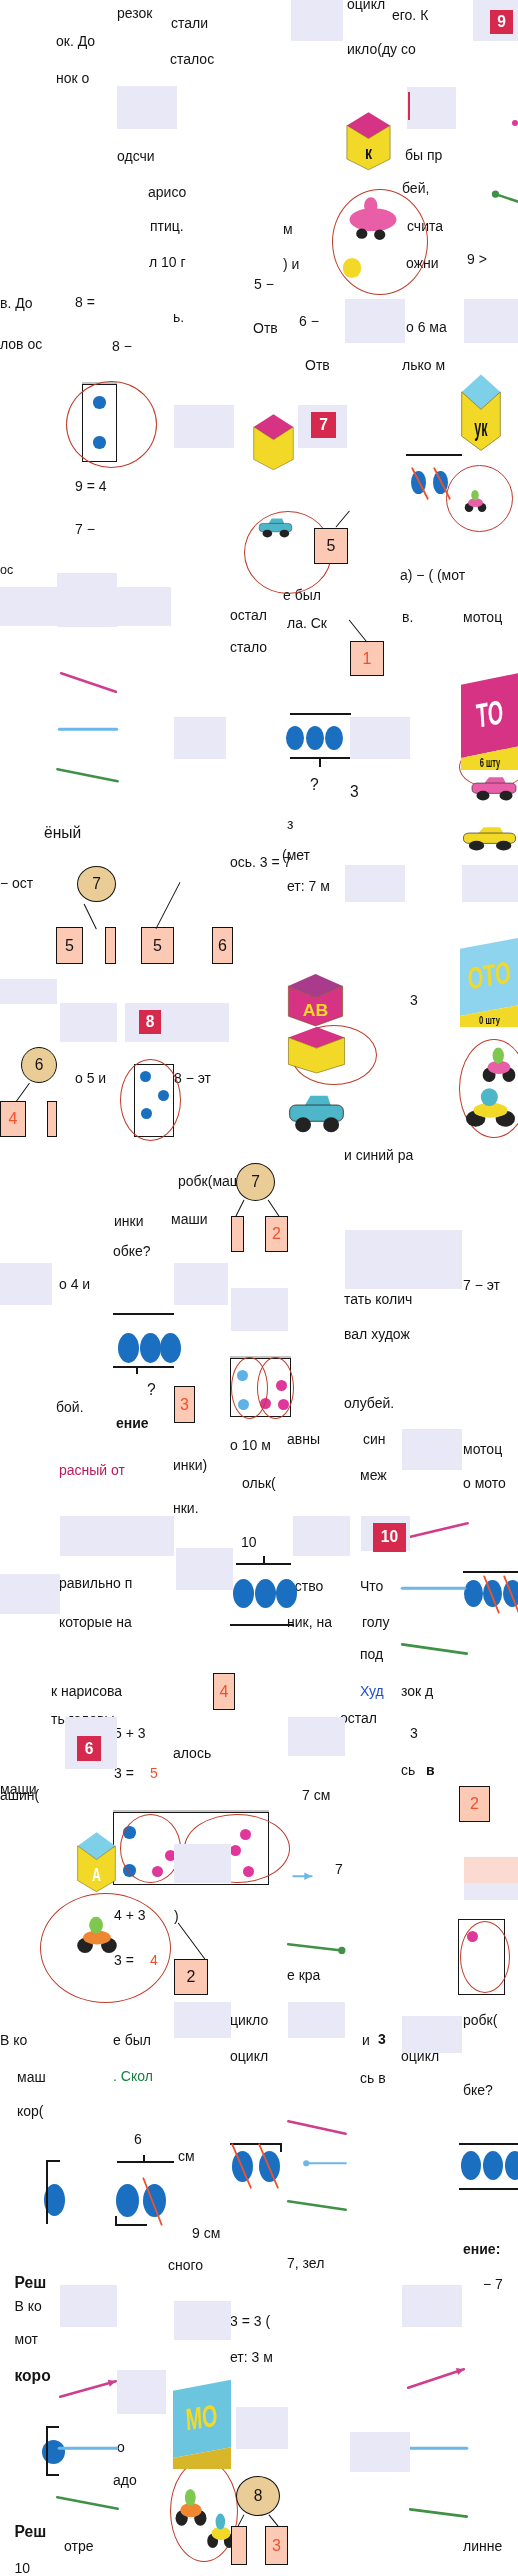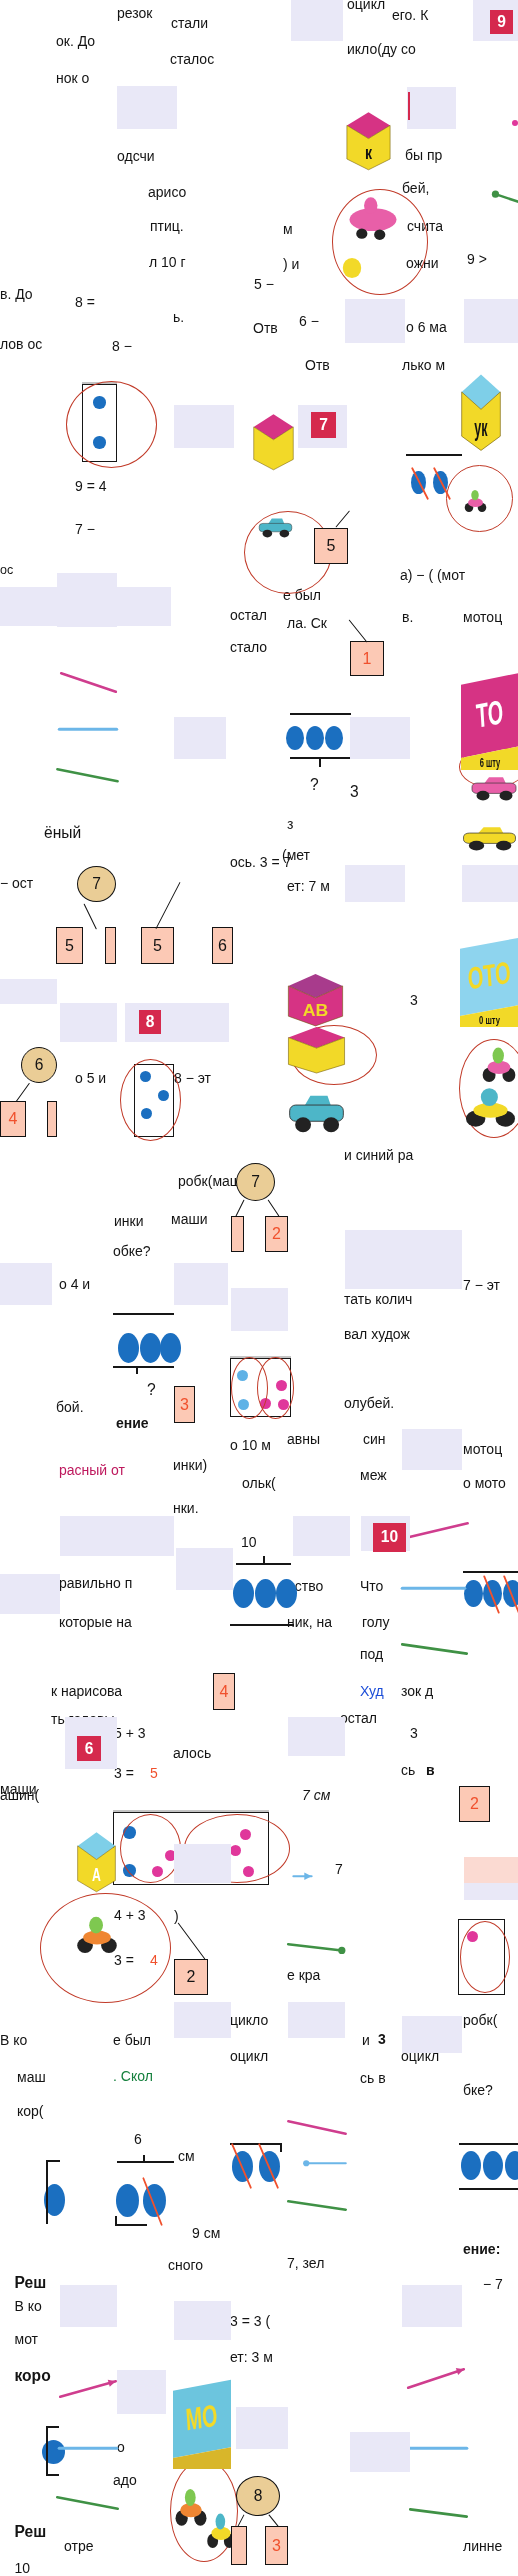--- a/index.html
+++ b/index.html
@@ -25,21 +25,21 @@
     <div class="fr txt" style="left: 170px; top: 52px; font-size: 14px; color: rgb(20, 20, 20);">сталос</div>
     <div class="fr txt" style="left: 56px; top: 71px; font-size: 14px; color: rgb(20, 20, 20);">нок о</div>
     <div class="fr txt" style="left: 347px; top: -3.1px; font-size: 14px; color: rgb(20, 20, 20);">оцикл</div>
     <div class="fr txt" style="left: 392px; top: 8.3px; font-size: 14px; color: rgb(20, 20, 20);">его. К</div>
     <div class="fr txt" style="left: 347px; top: 42px; font-size: 14px; color: rgb(20, 20, 20);">икло(ду со</div>
     <div class="fr txt" style="left: 405px; top: 148px; font-size: 14px; color: rgb(20, 20, 20);">бы пр</div>
     <div class="fr txt" style="left: 117px; top: 149px; font-size: 14px; color: rgb(20, 20, 20);">одсчи</div>
     <div class="fr txt" style="left: 148px; top: 185px; font-size: 14px; color: rgb(20, 20, 20);">арисо</div>
     <div class="fr txt" style="left: 150px; top: 219px; font-size: 14px; color: rgb(20, 20, 20);">птиц.</div>
     <div class="fr txt" style="left: 149px; top: 255px; font-size: 14px; color: rgb(20, 20, 20);">л 10 г</div>
-    <div class="fr txt" style="left: 0px; top: 287px; font-size: 14px; color: rgb(20, 20, 20);">в. До</div>
+    <div class="fr txt" style="left: 0px; top: 296px; font-size: 14px; color: rgb(20, 20, 20);">в. До</div>
     <div class="fr txt" style="left: 75px; top: 295px; font-size: 14px; color: rgb(20, 20, 20);">8 =</div>
     <div class="fr txt" style="left: 173px; top: 310px; font-size: 14px; color: rgb(20, 20, 20);">ь.</div>
     <div class="fr txt" style="left: 283px; top: 222px; font-size: 14px; color: rgb(20, 20, 20);">м</div>
     <div class="fr txt" style="left: 402px; top: 181px; font-size: 14px; color: rgb(20, 20, 20);">бей,</div>
     <div class="fr txt" style="left: 407px; top: 219px; font-size: 14px; color: rgb(20, 20, 20);">счита</div>
     <div class="fr txt" style="left: 283px; top: 257px; font-size: 14px; color: rgb(20, 20, 20);">) и</div>
     <div class="fr txt" style="left: 406px; top: 256px; font-size: 14px; color: rgb(20, 20, 20);">ожни</div>
     <div class="fr txt" style="left: 467px; top: 252px; font-size: 14px; color: rgb(20, 20, 20);">9 &gt;</div>
     <div class="fr txt" style="left: 254px; top: 277px; font-size: 14px; color: rgb(20, 20, 20);">5 −</div>
     <div class="fr txt" style="left: 253px; top: 321px; font-size: 14px; color: rgb(20, 20, 20);">Отв</div>
@@ -108,21 +108,21 @@
     <div class="fr txt" style="left: 340px; top: 1711px; font-size: 14px; color: rgb(20, 20, 20);">остал</div>
     <div class="fr txt" style="left: 0px; top: 1744px; font-size: 14px; color: rgb(20, 20, 20); margin-top: 44px;">ашин(</div>
     <div class="fr txt" style="left: 114px; top: 1726px; font-size: 14px; color: rgb(20, 20, 20);">5 + 3</div>
     <div class="fr txt" style="left: 173px; top: 1746px; font-size: 14px; color: rgb(20, 20, 20);">алось</div>
     <div class="fr txt" style="left: 114px; top: 1766px; font-size: 14px; color: rgb(20, 20, 20);">3 = </div>
     <div class="fr txt" style="left: 150px; top: 1766px; font-size: 14px; color: rgb(240, 81, 45);">5</div>
     <div class="fr txt" style="left: 0px; top: 1782px; font-size: 14px; color: rgb(20, 20, 20);">маши</div>
     <div class="fr txt" style="left: 410px; top: 1726px; font-size: 14px; color: rgb(20, 20, 20);">3</div>
     <div class="fr txt" style="left: 401px; top: 1763px; font-size: 14px; color: rgb(20, 20, 20);">сь </div>
     <div class="fr txt" style="left: 426px; top: 1763px; font-size: 14px; font-weight: 700; color: rgb(20, 20, 20);">в</div>
-    <div class="fr txt" style="left: 302px; top: 1788px; font-size: 14px; color: rgb(20, 20, 20); font-style: italic;">7 см</div>
+    <div class="fr txt" style="left: 302px; top: 1788px; font-size: 14px; color: rgb(20, 20, 20);">7 см</div>
     <div class="fr txt" style="left: 335px; top: 1862px; font-size: 14px; color: rgb(20, 20, 20);">7</div>
     <div class="fr txt" style="left: 114px; top: 1908px; font-size: 14px; color: rgb(20, 20, 20);">4 + 3</div>
     <div class="fr txt" style="left: 174px; top: 1909px; font-size: 14px; color: rgb(20, 20, 20);">)</div>
     <div class="fr txt" style="left: 114px; top: 1953px; font-size: 14px; color: rgb(20, 20, 20);">3 = </div>
     <div class="fr txt" style="left: 150px; top: 1953px; font-size: 14px; color: rgb(240, 81, 45);">4</div>
     <div class="fr txt" style="left: 287px; top: 1968px; font-size: 14px; color: rgb(20, 20, 20);">е кра</div>
     <div class="fr txt" style="left: 362px; top: 2033px; font-size: 14px; color: rgb(20, 20, 20);">и </div>
     <div class="fr txt" style="left: 378px; top: 2032px; font-size: 14px; font-weight: 700; color: rgb(20, 20, 20);">3</div>
     <div class="fr txt" style="left: 230px; top: 2013px; font-size: 14px; color: rgb(20, 20, 20);">цикло</div>
     <div class="fr txt" style="left: 463px; top: 2013px; font-size: 14px; color: rgb(20, 20, 20);">робк(</div>

